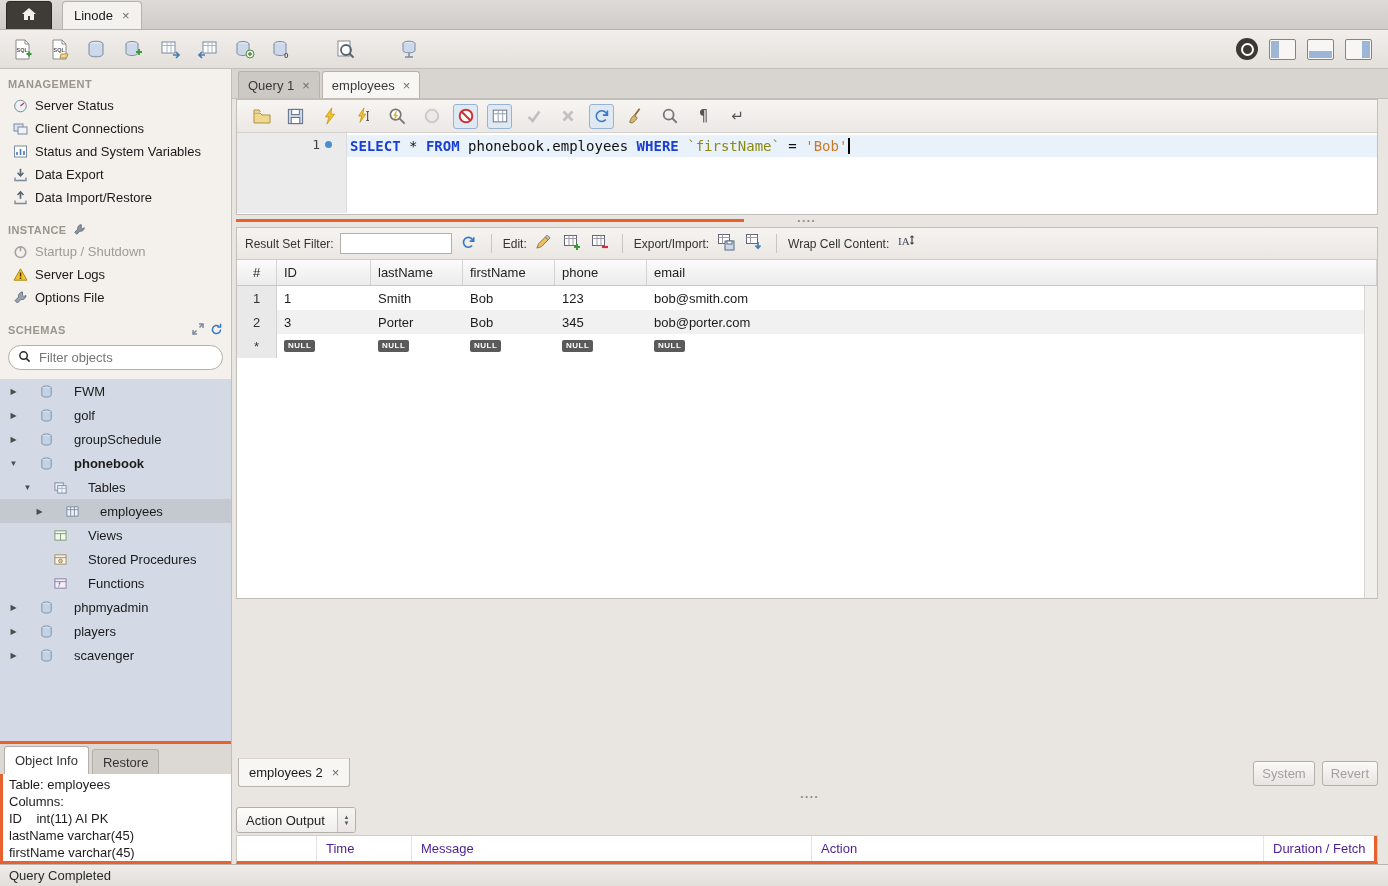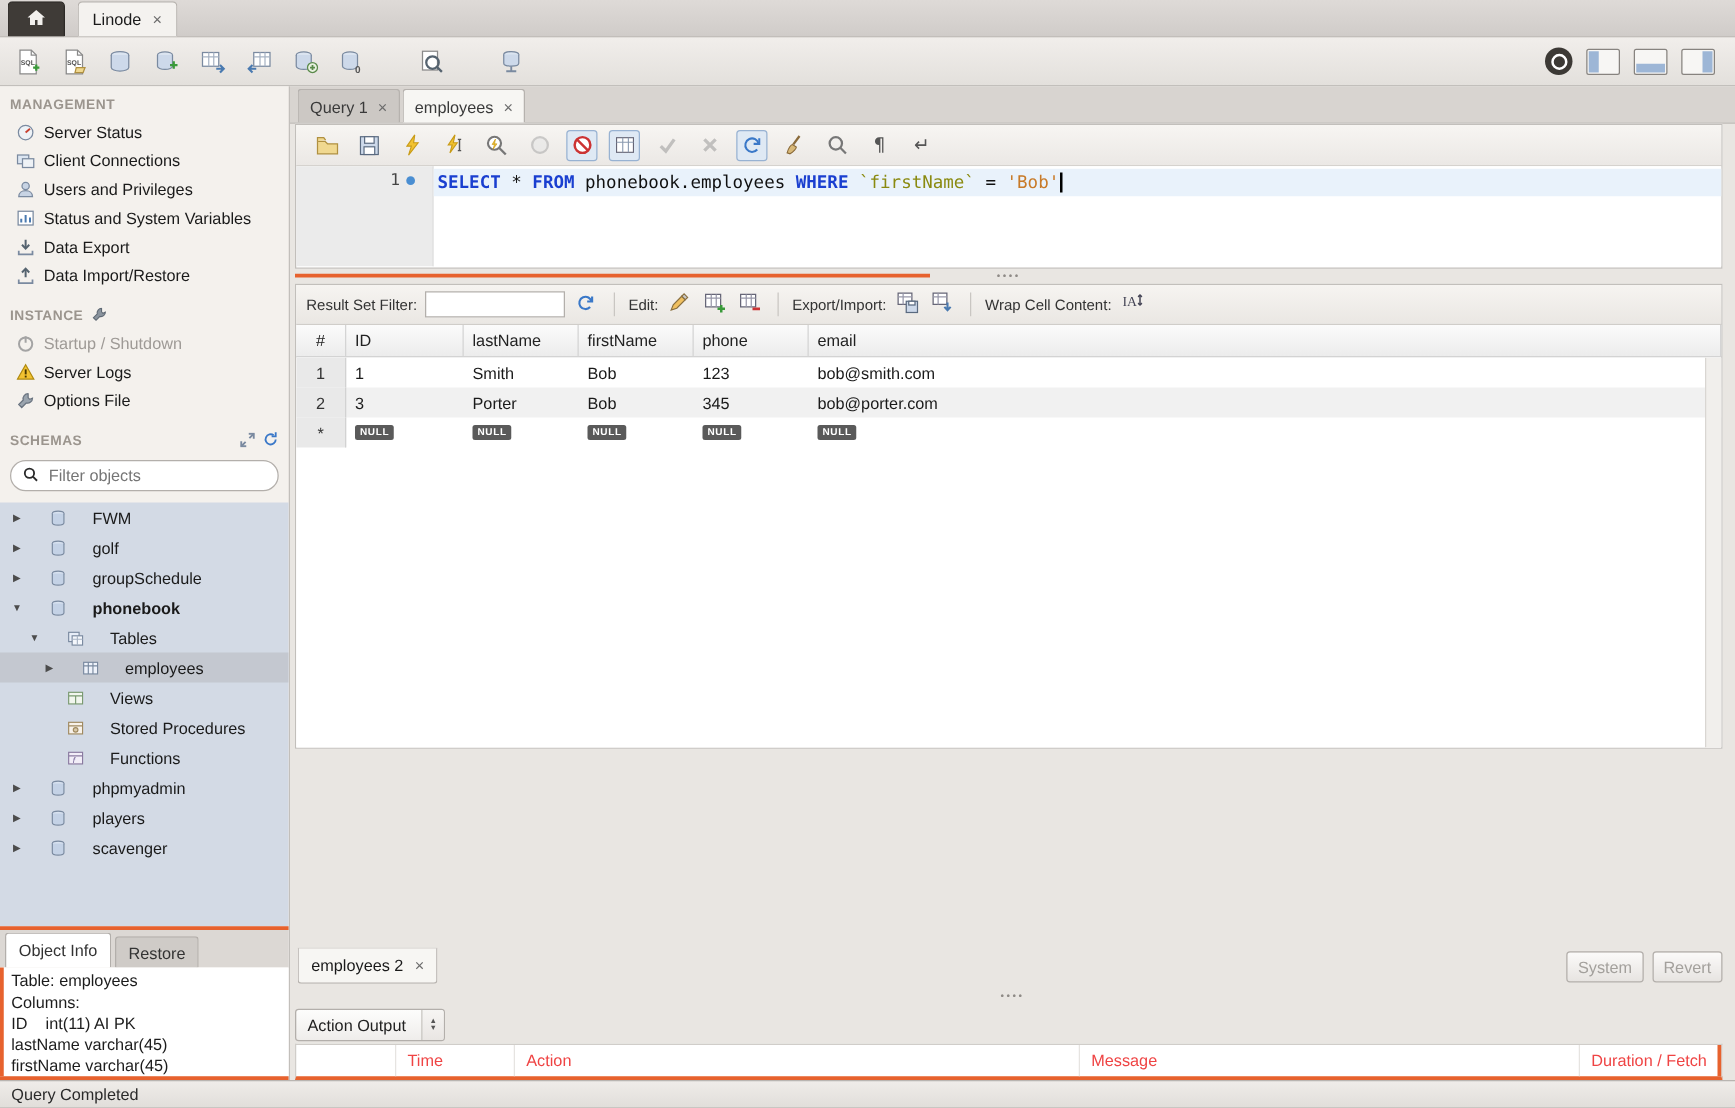--- a/index.html
+++ b/index.html
@@ -100,21 +100,21 @@
   .btn{min-width:52px;height:25px;border:1px solid #b3afab;border-radius:3px;background:linear-gradient(#fbfaf9,#e7e4e1);color:#a3a09c;display:flex;align-items:center;justify-content:center;margin-left:7px;padding:0 8px}
 
   #split2{position:absolute;left:0;right:0;top:722px;height:12px}
   #action-row{position:absolute;left:4px;top:736px;right:10px;height:29px;display:flex;align-items:center}
   .select{min-width:120px;height:26px;border:1px solid #b3afab;border-radius:3px;background:linear-gradient(#fdfdfc,#efedeb);display:flex;align-items:stretch;overflow:hidden}
   .sel-label{padding:5px 12px 0 9px;flex:1;color:#222}
   .stepper{width:18px;border-left:1px solid #c6c3bf;display:flex;flex-direction:column;align-items:center;justify-content:center;color:#555;background:linear-gradient(#f6f5f3,#e9e6e3)}
   .stepper::before{content:"▲";font-size:6px;line-height:6px}
   .stepper::after{content:"▼";font-size:6px;line-height:6px}
 
-  #out-header{position:absolute;left:4px;top:766px;right:10px;height:29px;background:#fff;border:1px solid #d0cdc9;border-bottom:3px solid #e7622e;display:flex;color:#ef4444}
+  #out-header{position:absolute;left:4px;top:766px;right:10px;height:29px;background:#fff;border:1px solid #d0cdc9;border-bottom:3px solid #e7622e;display:flex;color:#4c1d95}
   .oh-c{padding:5px 9px;border-right:1px solid #e6e4e1;display:flex;align-items:center;overflow:hidden;white-space:nowrap}
   .oh-blank{width:80px;flex:none}.oh-time{width:95px;flex:none}.oh-action{width:452px;flex:none}.oh-msg{width:400px;flex:none}
   .oh-dur{flex:1;border-right:3px solid #e7622e}
 
   #statusbar{position:absolute;left:0;top:864px;width:100%;height:22px;background:linear-gradient(#efece9,#e1ded а)}
   #statusbar{background:linear-gradient(#efece9,#e1deda);border-top:1px solid #b9b5b1;display:flex;align-items:center;padding:0 9px;color:#2a2a2a}
 </style>
 </head>
 <body>
 
@@ -229,29 +229,20 @@
         <span class="lbl">Server Status</span>
       </div>
     <div class="side-item">
         <span class="ic">
           <svg width="15" height="15" viewBox="0 0 15 15">
             <rect x="1" y="3" width="9" height="7" fill="#dce6f2" stroke="#7a8aa0"></rect>
             <rect x="5" y="6" width="9" height="7" fill="#eef2f6" stroke="#7a8aa0"></rect>
           </svg>
         </span>
         <span class="lbl">Client Connections</span>
-      </div>
-    <div class="side-item">
-        <span class="ic">
-          <svg width="15" height="15" viewBox="0 0 15 15">
-            <circle cx="7.5" cy="4.8" r="2.9" fill="#c8d4e4" stroke="#7a8aa0"></circle>
-            <path d="M2 13.3c0-3 2.4-4.8 5.5-4.8s5.5 1.8 5.5 4.8z" fill="#c8d4e4" stroke="#7a8aa0"></path>
-          </svg>
-        </span>
-        <span class="lbl">Users and Privileges</span>
       </div>
     <div class="side-item">
         <span class="ic">
           <svg width="15" height="15" viewBox="0 0 15 15">
             <rect x="1.5" y="2" width="12" height="11" fill="#fff" stroke="#7a8aa0"></rect>
             <path d="M4 11V8M7.5 11V5M11 11V7" stroke="#4a7ab0" stroke-width="1.6"></path>
           </svg>
         </span>
         <span class="lbl">Status and System Variables</span>
       </div>
@@ -712,22 +703,22 @@
     <div id="action-row">
       <div class="select">
         <span class="sel-label">Action Output</span>
         <span class="stepper"></span>
       </div>
     </div>
 
     <div id="out-header">
       <div class="oh-c oh-blank"></div>
       <div class="oh-c oh-time">Time</div>
+      <div class="oh-c oh-msg">Message</div>
       <div class="oh-c oh-action">Action</div>
-      <div class="oh-c oh-msg">Message</div>
       <div class="oh-c oh-dur">Duration / Fetch</div>
     </div>
   </div>
 
   <div id="statusbar">
     <span>Query Completed</span>
   </div>
 
 </div>
 

